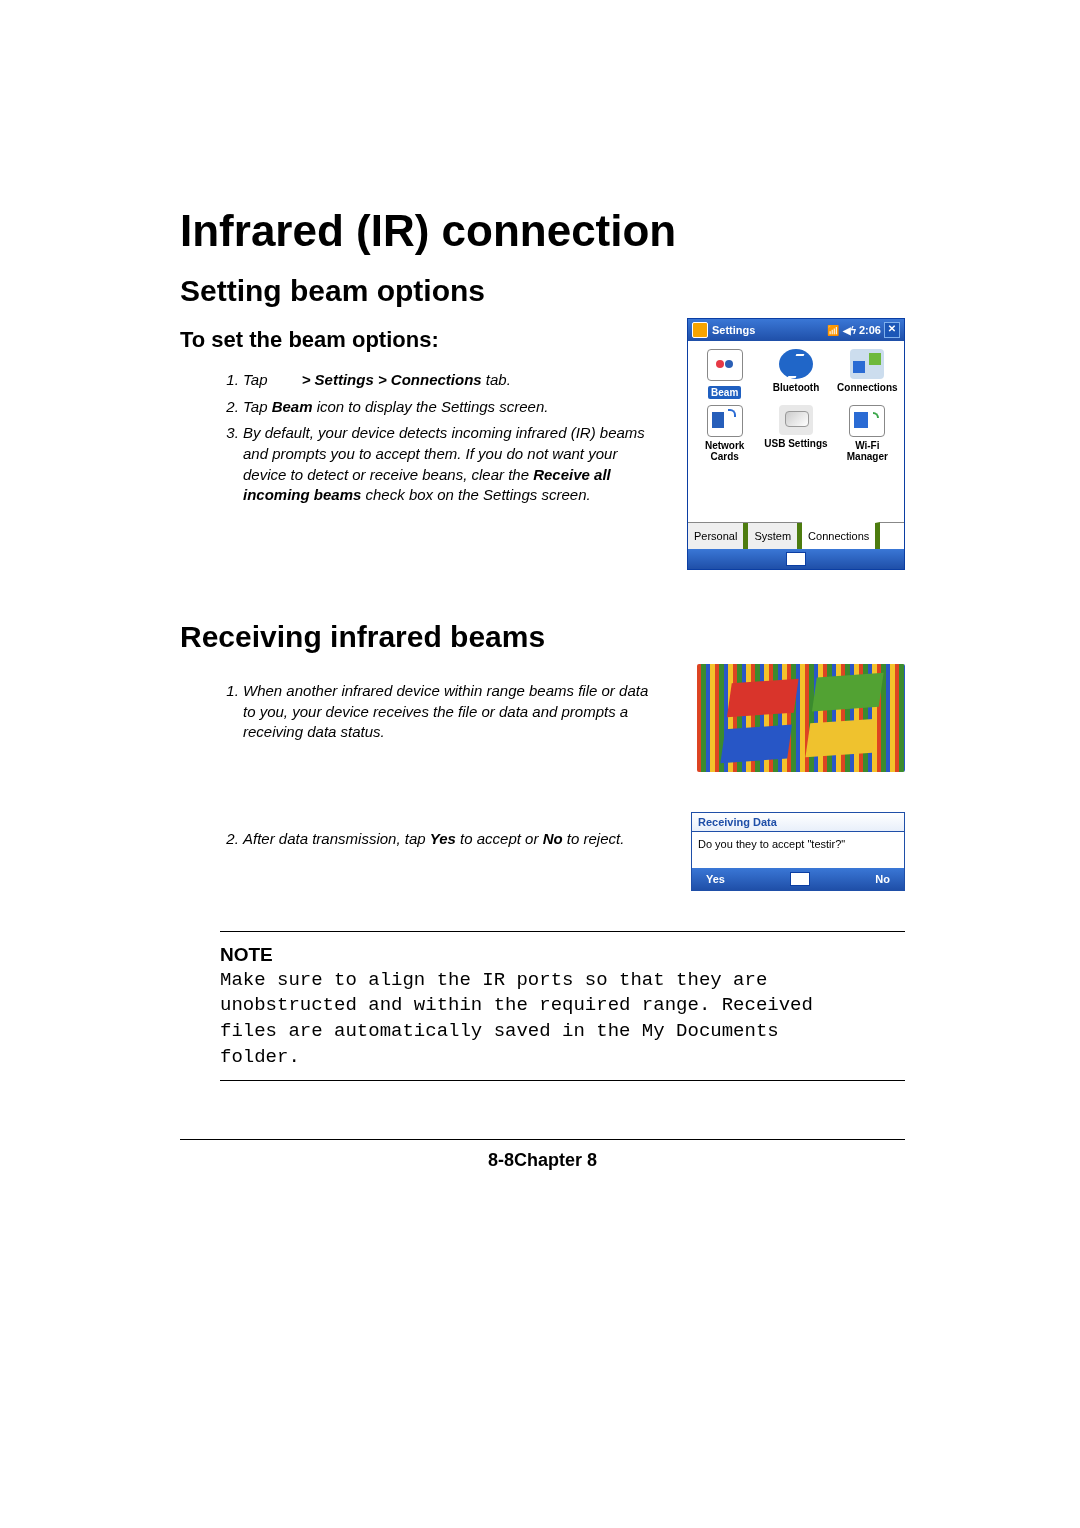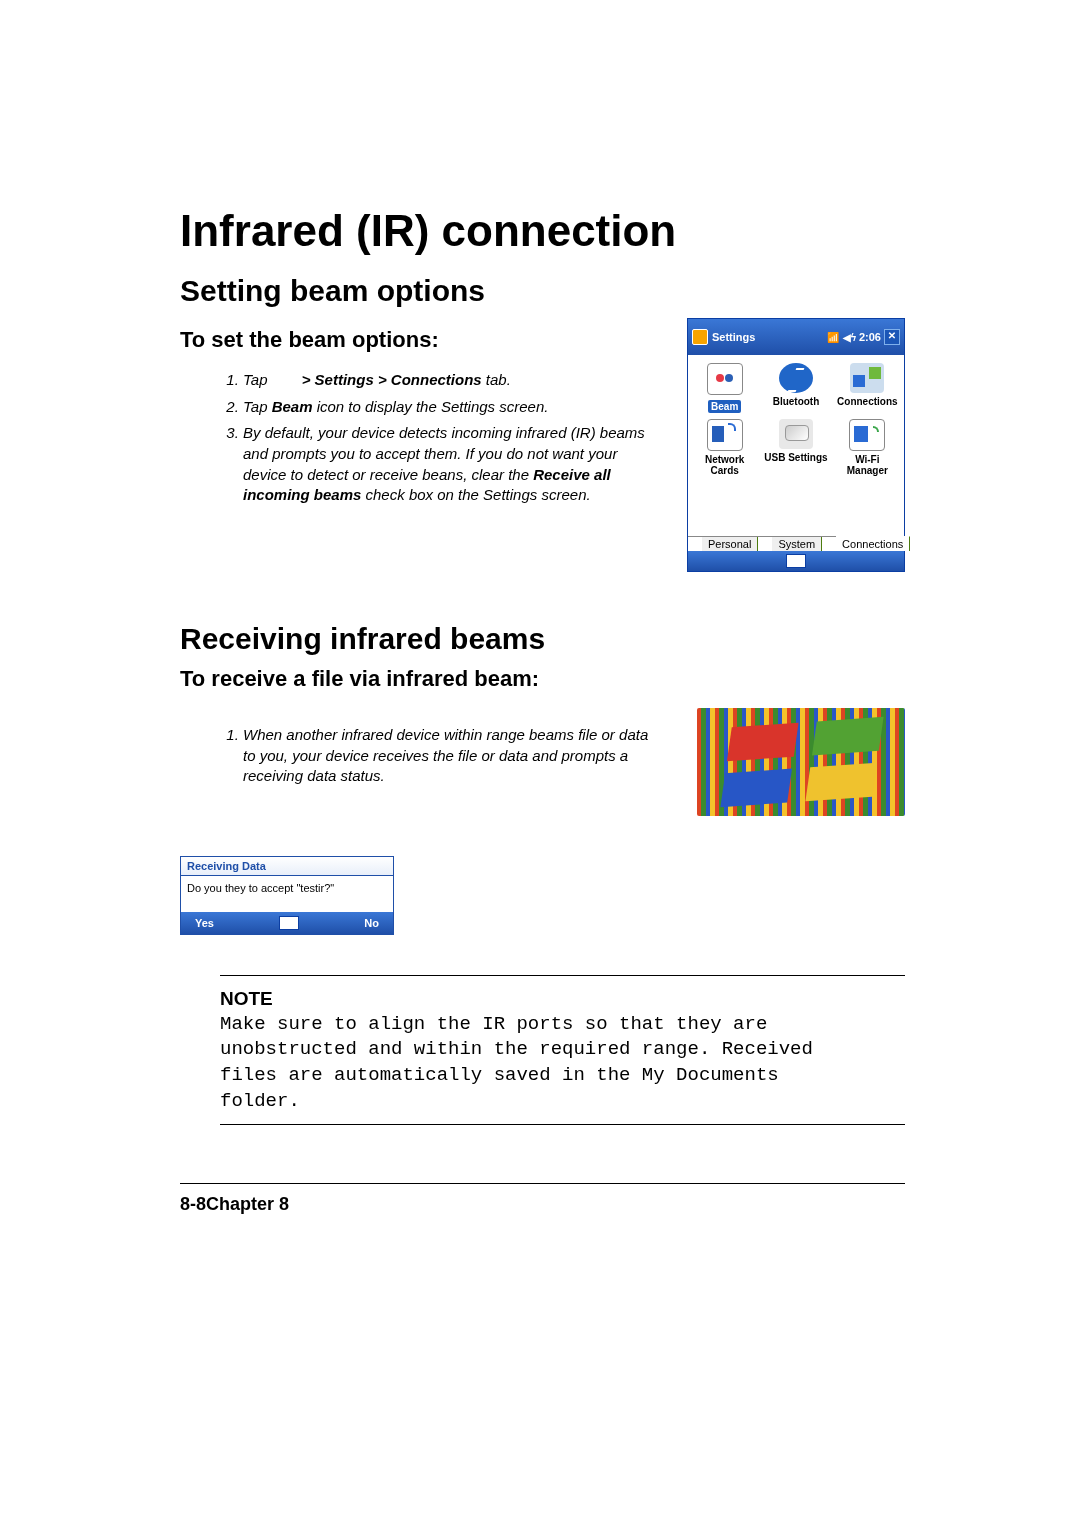--- a/index.html
+++ b/index.html
@@ -17,24 +17,24 @@
   h2{font-size:30px;font-weight:bold;margin:0 0 10px 0;}
   h3{font-size:22px;font-weight:bold;margin:9px 0 16px 0;}
   .row{display:flex;gap:20px;align-items:flex-start;margin-bottom:40px;}
   ol{margin:17px;padding-left:46px;font-size:15px;line-height:1.38;font-style:italic;}
   ol li{margin-bottom:6px;}
   .b{font-weight:bold;}
   .sep{margin-top:50px;}
   .noteblock{border-top:1px solid #000;border-bottom:1px solid #000;padding:10px 0;margin-top:14px;font-size:19px;line-height:1.35;}
   .noteblock .nhead{font-weight:bold;display:inline-block;width:76px;vertical-align:top;}
   .noteblock .ntxt{display:inline-block;width:calc(100% - 80px);vertical-align:top;font-family:Liberation Mono, monospace;}
-  .footerline{border-top:1px solid #000;margin-top:58px;padding-top:10px;font-size:18px;font-weight:bold;display:flex;justify-content:flex-start;}
+  .footerline{border-top:1px solid #000;margin-top:58px;padding-top:10px;font-size:18px;font-weight:bold;display:flex;justify-content:center;}
   
   .ss1{width:216px;flex:0 0 auto;border:1px solid #0b3ea3;background:#fff;font-size:11px;}
-  .ss1 .titlebar{height:36px;background:linear-gradient(#3a77d6,#1f4fa8);color:#fff;display:flex;align-items:center;font-weight:bold;padding:0 4px;position:relative;}
+  .ss1 .titlebar{height:22px;background:linear-gradient(#3a77d6,#1f4fa8);color:#fff;display:flex;align-items:center;font-weight:bold;padding:0 4px;position:relative;}
   .ss1 .titlebar .winlogo{width:14px;height:14px;background:#f7a400;border:1px solid #fff;margin-right:4px;border-radius:2px;}
   .ss1 .titlebar .spc{flex:1;}
   .ss1 .titlebar .sig{font-size:10px;margin-right:3px;}
   .ss1 .titlebar .time{font-size:11px;margin-right:3px;}
   .ss1 .titlebar .close{width:14px;height:14px;background:#1b56b7;border:1px solid #7fb0ec;text-align:center;line-height:12px;font-size:10px;}
   .ss1 .grid{display:grid;grid-template-columns:repeat(3,1fr);padding:8px 4px 60px 4px;gap:6px;}
   .ss1 .cell{display:flex;flex-direction:column;align-items:center;text-align:center;font-size:10px;font-weight:bold;line-height:1.1;}
   .ss1 .ic{width:34px;height:30px;margin-bottom:3px;border-radius:4px;position:relative;}
   .ss1 .ic.beam{background:#fff;border:1px solid #888;}
   .ss1 .ic.beam::after{content:"";position:absolute;left:8px;top:10px;width:8px;height:8px;background:#e63946;border-radius:50%;box-shadow:9px 0 0 #2b5fb5;}
@@ -46,21 +46,21 @@
   .ss1 .ic.net{background:#fff;border:1px solid #888;}
   .ss1 .ic.net::before{content:"";position:absolute;left:4px;top:6px;width:12px;height:16px;background:#265eba;}
   .ss1 .ic.net::after{content:"";position:absolute;right:6px;top:3px;width:6px;height:6px;border:2px solid #2a6bd4;border-bottom:none;border-left:none;border-radius:0 6px 0 0;}
   .ss1 .ic.usb{background:#e8e8e8;}
   .ss1 .ic.usb::after{content:"";position:absolute;left:6px;top:6px;width:22px;height:14px;border:1px solid #999;background:linear-gradient(135deg,#ccc,#fff);border-radius:4px;}
   .ss1 .ic.wifi{background:#fff;border:1px solid #888;}
   .ss1 .ic.wifi::before{content:"";position:absolute;left:4px;top:6px;width:14px;height:16px;background:#2a6bd4;}
   .ss1 .ic.wifi::after{content:"";position:absolute;right:5px;top:6px;width:4px;height:4px;border:2px solid #3aa64a;border-left:none;border-bottom:none;border-radius:0 6px 0 0;}
   .ss1 .sel{background:#1f5fc0;color:#fff;padding:1px 3px;border-radius:2px;margin-top:2px;display:inline-block;}
   .ss1 .tabs{display:flex;border-top:1px solid #888;font-size:11px;}
-  .ss1 .tabs span{padding:1px 6px;border-right:1px solid #4d7c0f;background:#efefef;margin-left:14px;}
+  .ss1 .tabs span{padding:7px 6px;border-right:5px solid #4d7c0f;background:#efefef;}
   .ss1 .tabs span.act{background:#fff;border-top:1px solid #fff;margin-top:-1px;}
   .ss1 .bottombar{height:20px;background:linear-gradient(#3a77d6,#1f4fa8);position:relative;}
   .ss1 .bottombar .kbd{position:absolute;left:50%;top:3px;transform:translateX(-50%);width:18px;height:12px;background:#fff;border:1px solid #0b3ea3;}
   
   .ss2{width:208px;height:108px;flex:0 0 auto;
     background:
       linear-gradient(90deg,#d42 0 25%,#3b8b2e 25% 50%,#2a57c7 50% 75%,#f4c22b 75% 100%),
       #2a57c7;
     background-size:18px 18px;
     image-rendering:pixelated;
@@ -147,39 +147,45 @@
         <span class="act">Connections</span>
       </div>
       <div class="bottombar">
           <span class="kbd"></span>
         </div>
     </div>
   </div>
 
   <div class="sep"></div>
   <h2>Receiving infrared beams</h2>
-  <h3>To receive a file via infrared beam:</h3>
 
   <div class="row">
     <div style="flex:1;">
       <ol>
         <li>When another infrared device within range beams file or data to you, your device receives the file or data and prompts a receiving data status.</li>
       </ol>
     </div>
     <div class="ss2">
       <div class="flag">
           <div class="r"></div>
           <div class="g"></div>
           <div class="b"></div>
           <div class="y"></div>
         </div>
     </div>
   </div>
 
   <div class="row" style="margin-top:6px;">
+    <div style="flex:1;">
+      <ol start="2">
+        <li>
+          <span>After data transmission, tap </span><span class="b">Yes</span><span> to accept or </span><span class="b">No</span><span> to reject.</span>
+        </li>
+      </ol>
+    </div>
     <div class="ss3">
       <div class="hdr">Receiving Data</div>
       <div class="body">Do you they to accept "testir?"</div>
       <div class="bar">
         <span>Yes</span>
         <span class="kbd"></span>
         <span>No</span>
       </div>
     </div>
   </div>

